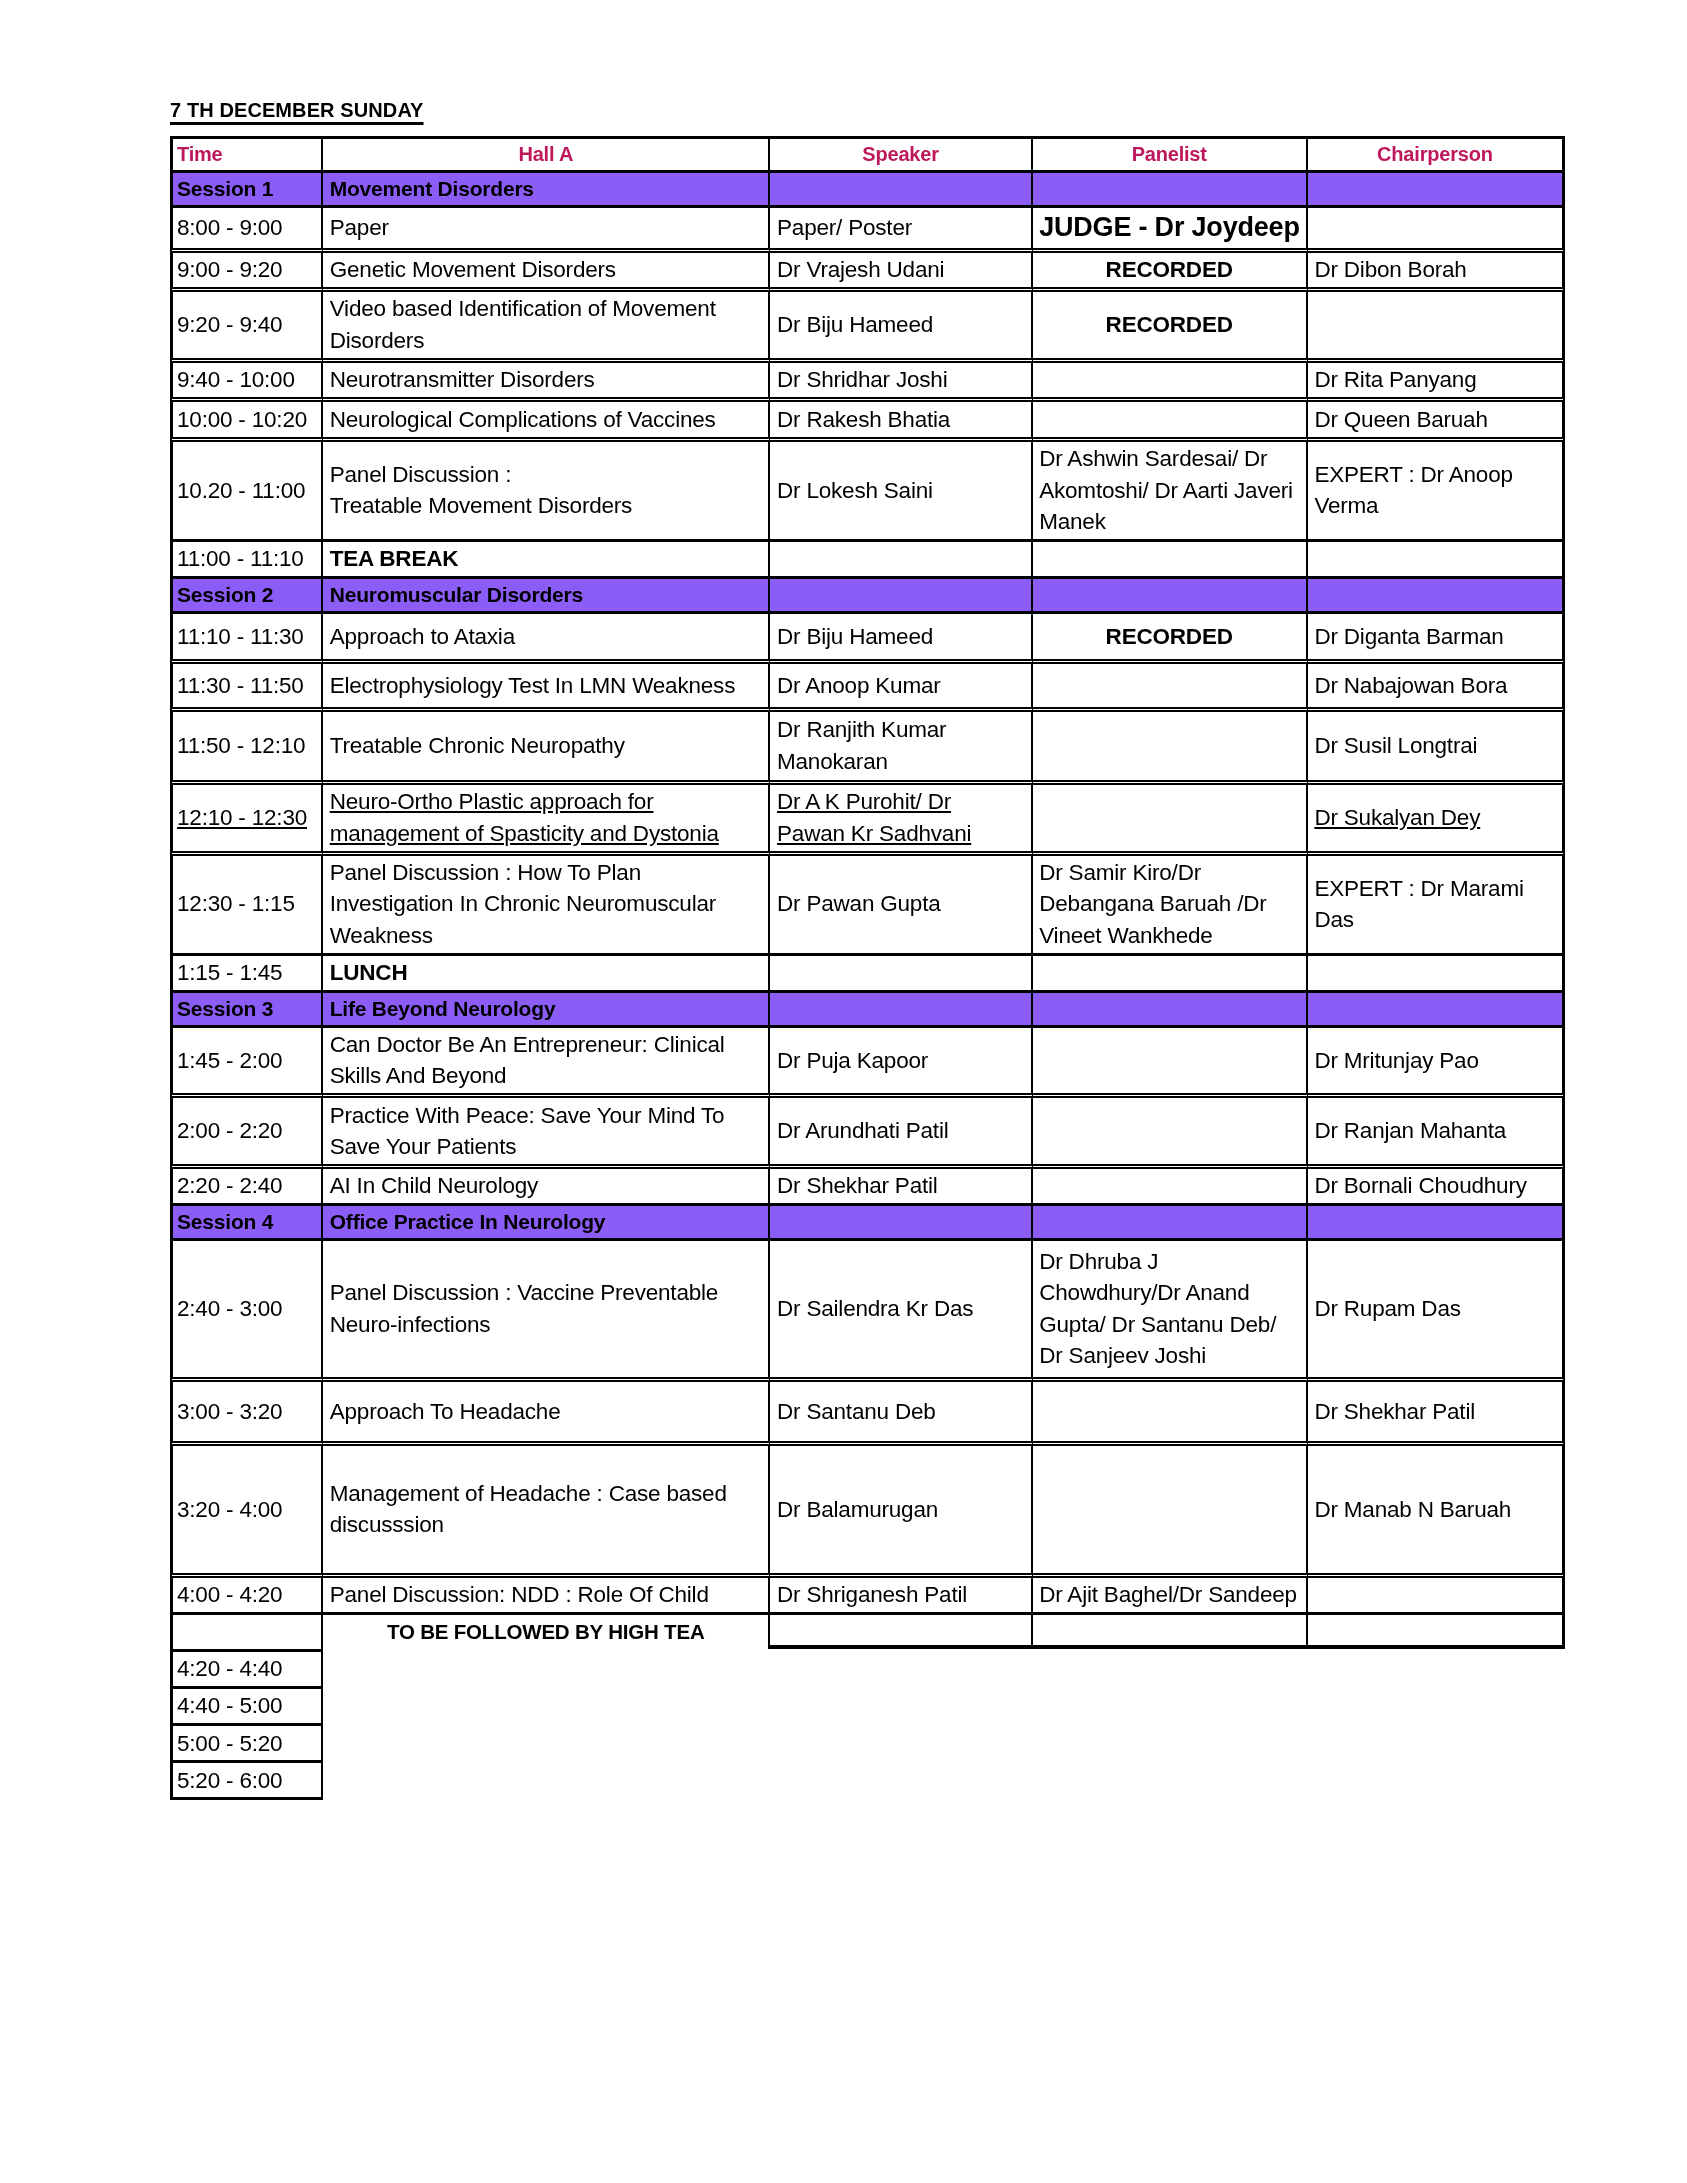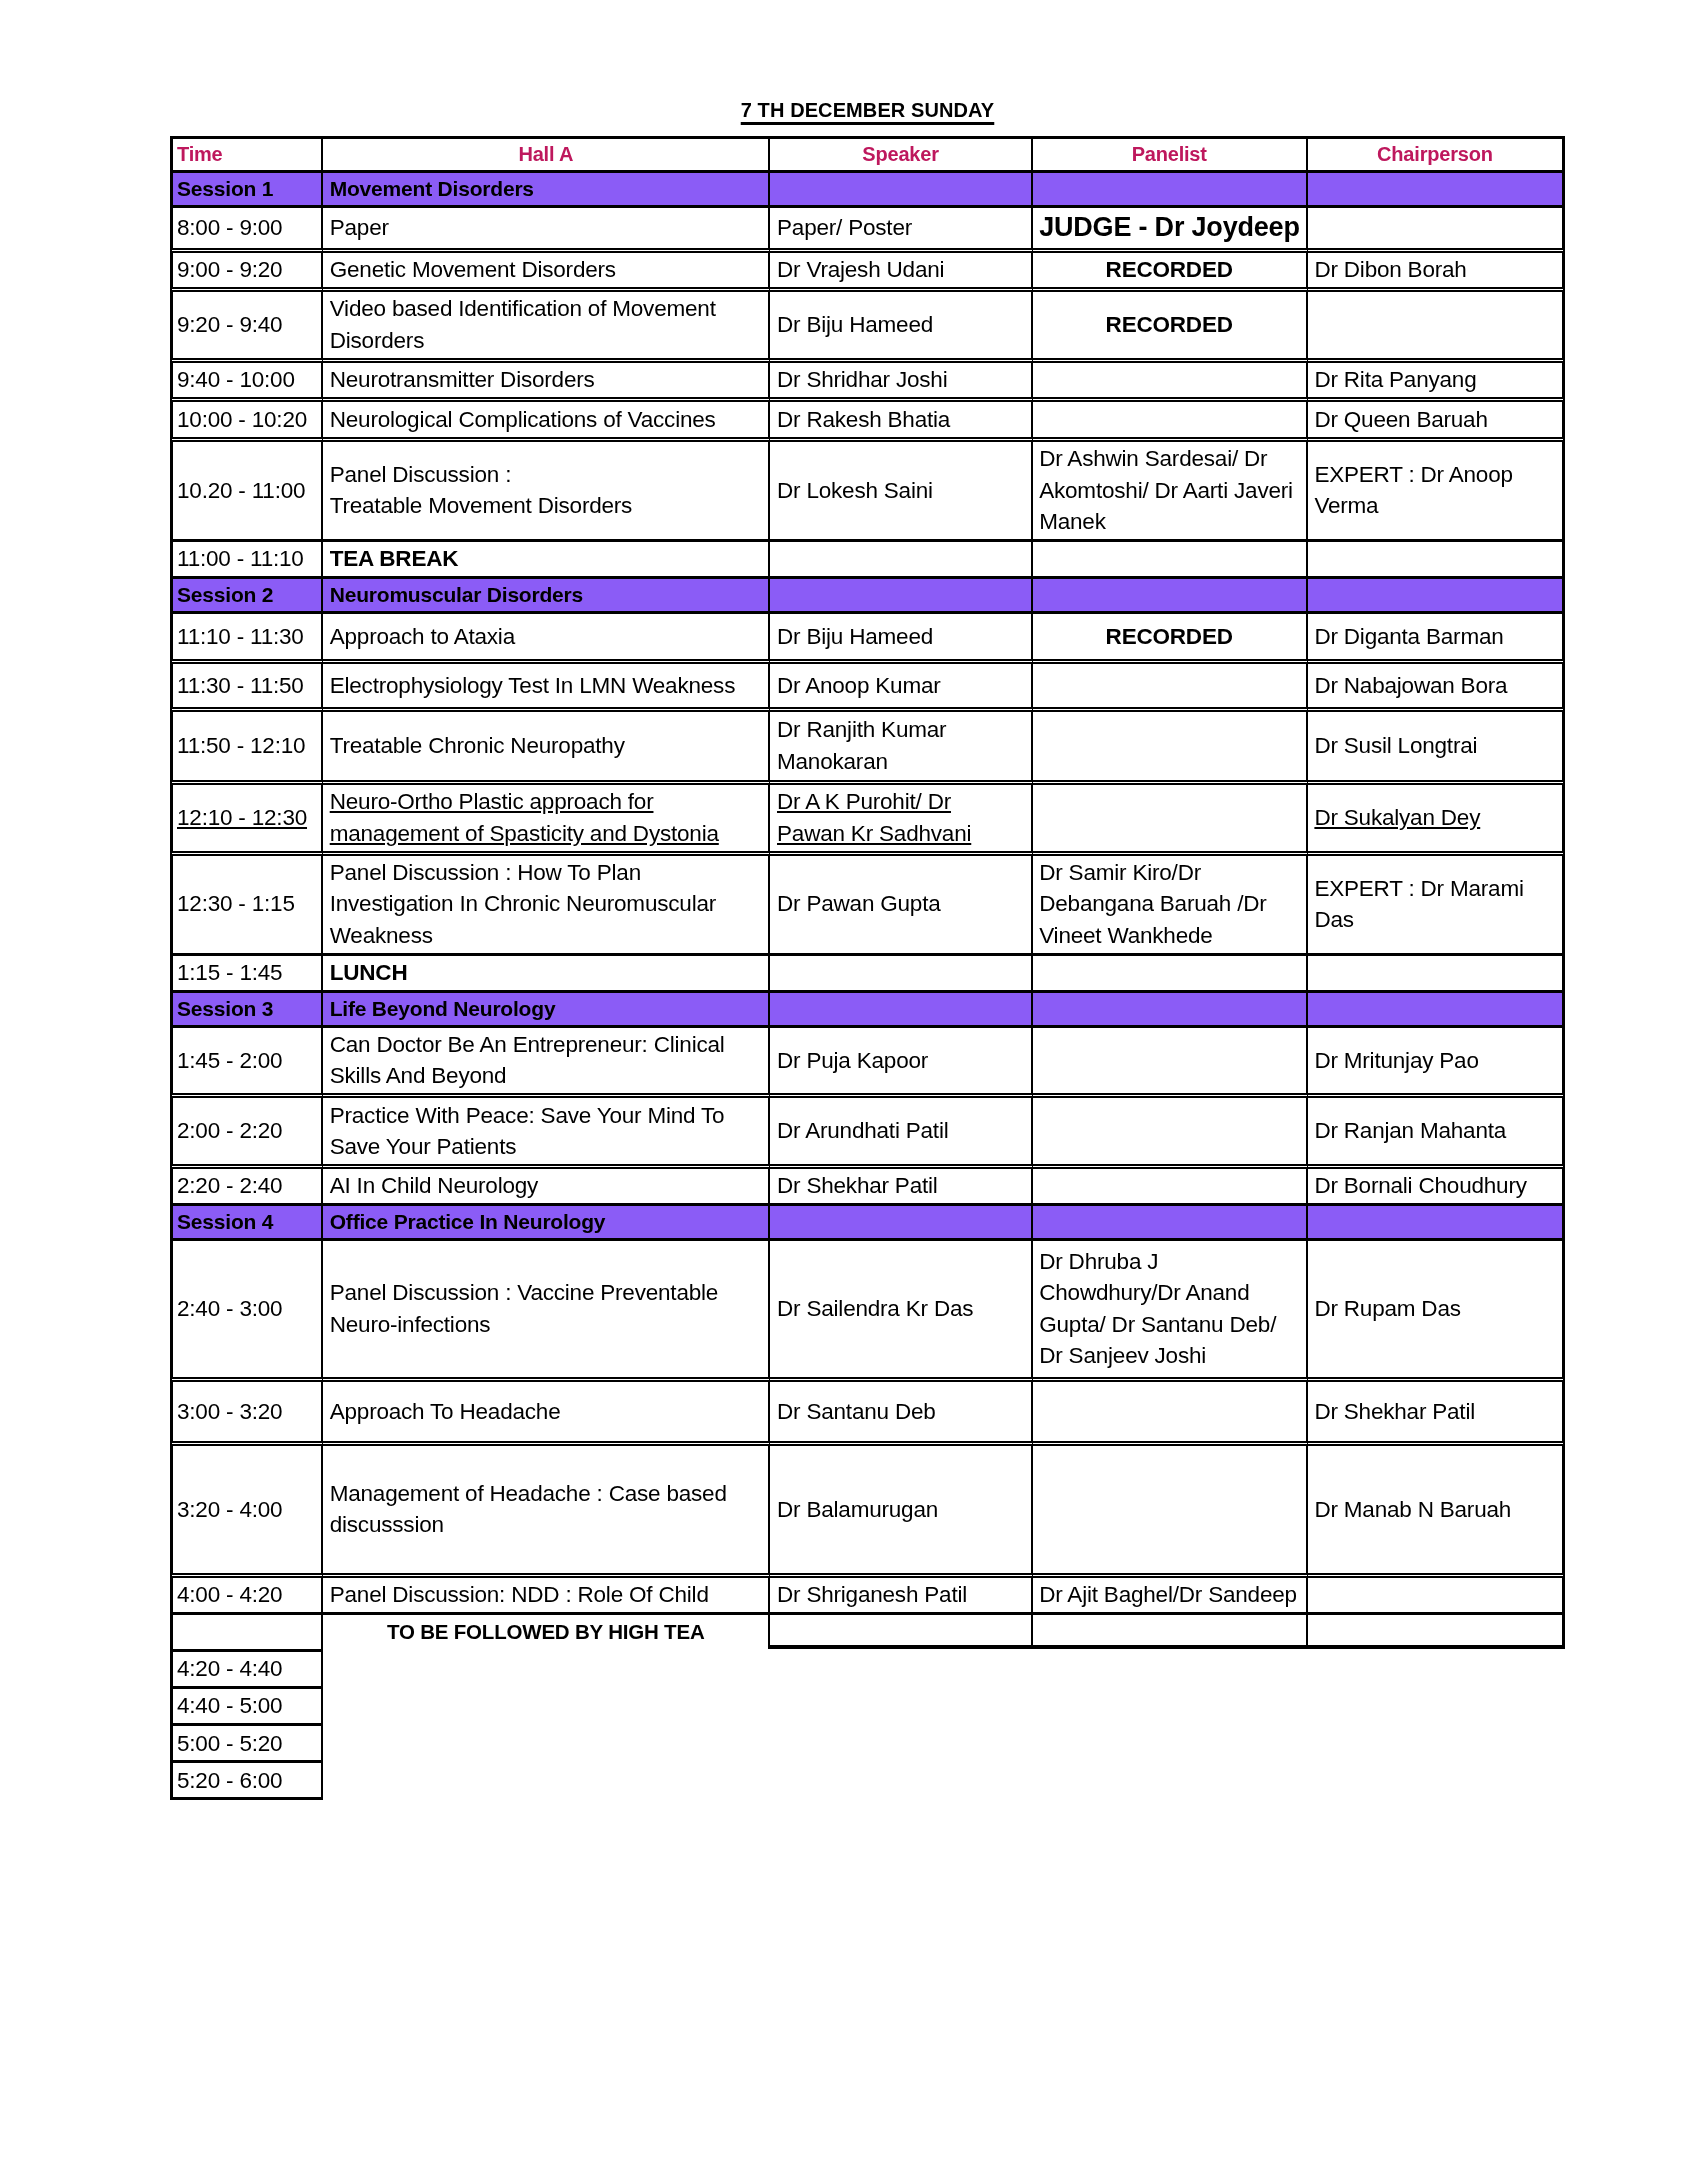--- a/index.html
+++ b/index.html
@@ -7,21 +7,20 @@
     width: 1687px; height: 2183px;
     background: #ffffff;
     font-family: "Liberation Sans", sans-serif;
     overflow: hidden;
   }
   .sheet { position: relative; width: 1687px; height: 2183px; background: #ffffff; }
 
   .title {
     position: absolute;
     top: 99px; left: 170px; width: 1395px;
-    text-align: center;
     font-size: 20px; font-weight: bold; color: #000;
     letter-spacing: 0.1px;
     text-decoration: underline;
     text-decoration-thickness: 2.6px;
     text-underline-offset: 4.6px;
   }
 
   table.sched {
     position: absolute;
     top: 136px; left: 170px;

